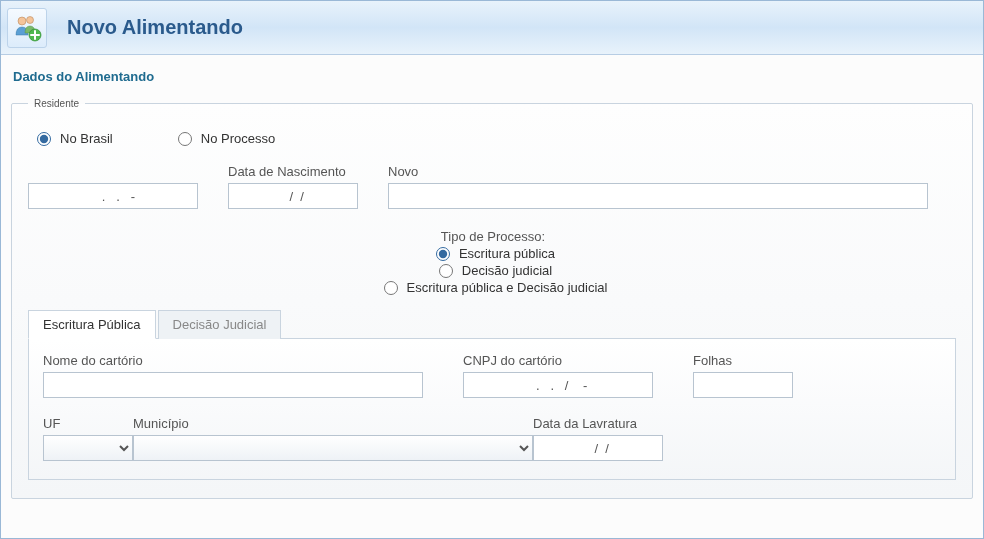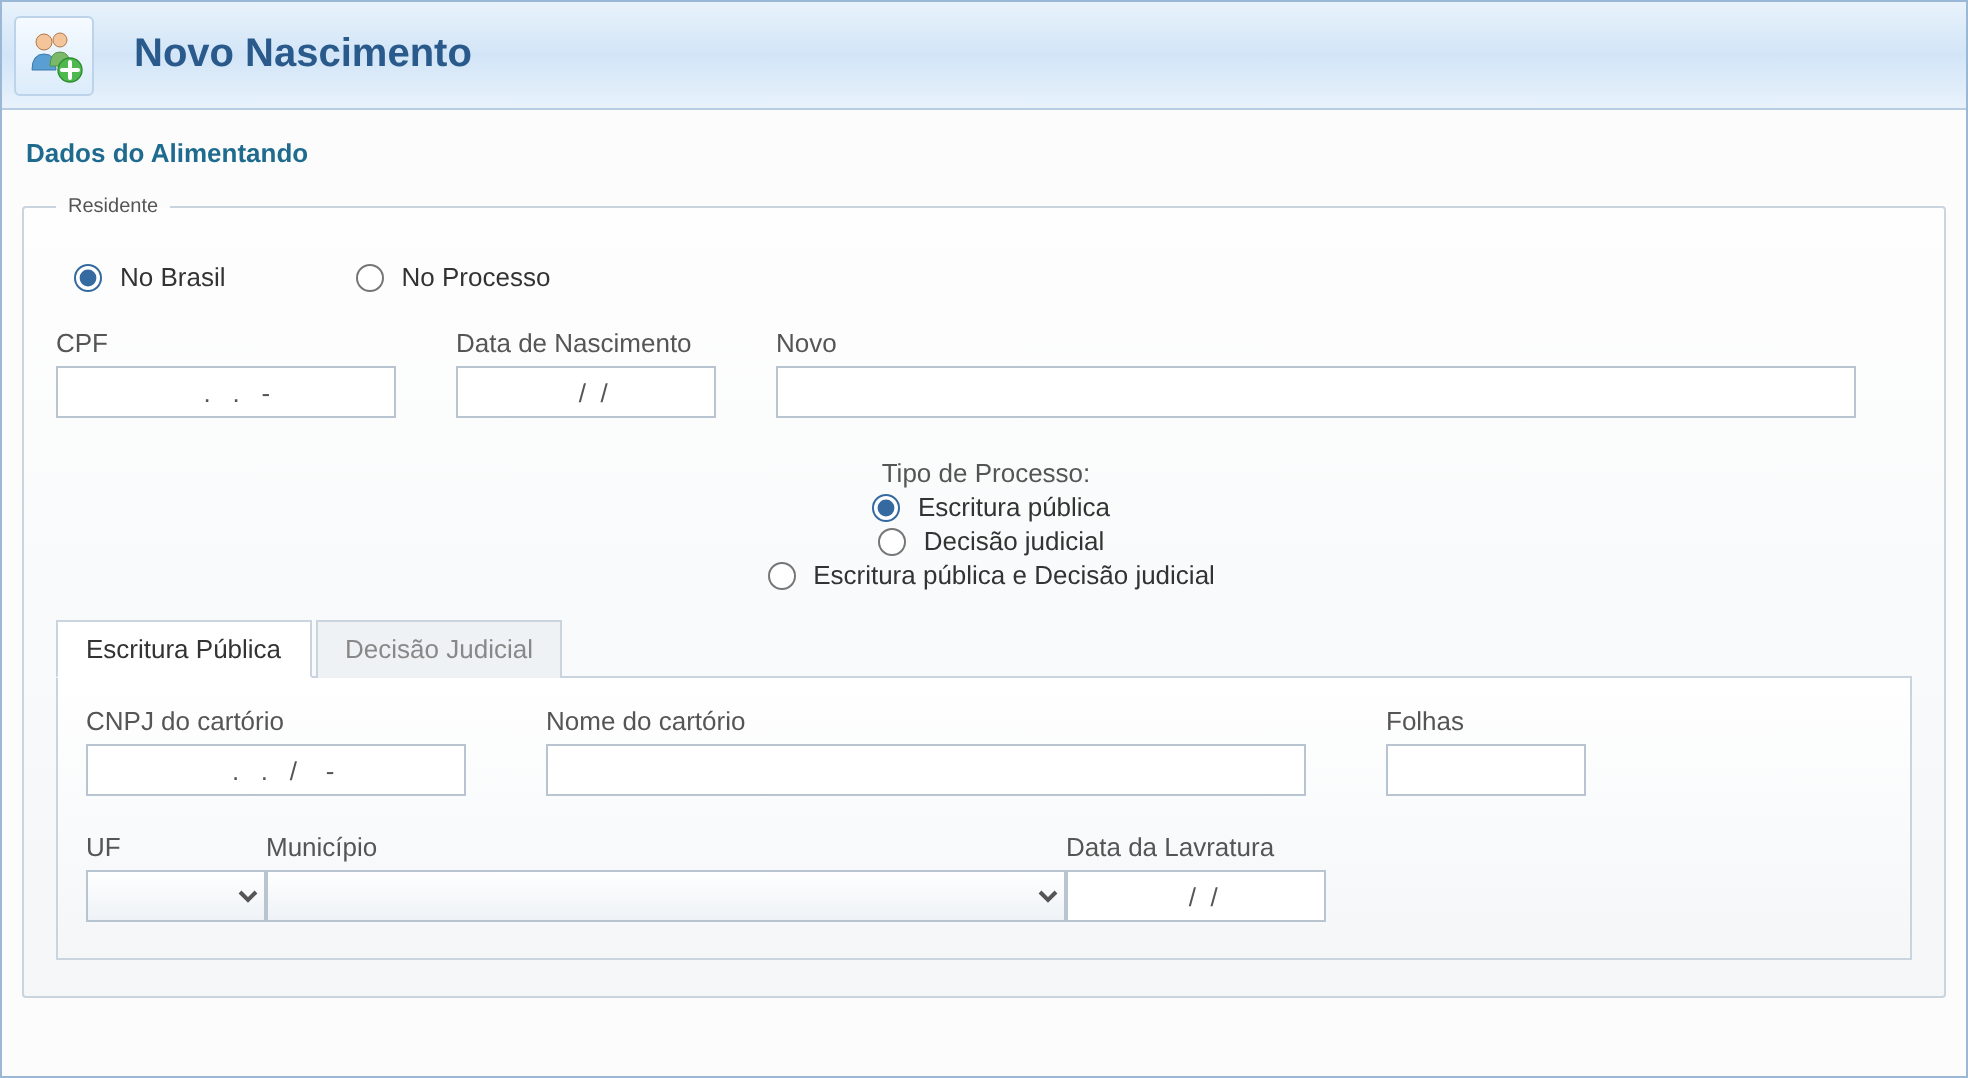--- a/index.html
+++ b/index.html
@@ -162,21 +162,21 @@
     <div class="header-icon">
       <svg width="30" height="30" viewBox="0 0 30 30">
         <circle cx="10" cy="8" r="4" fill="#f4c49a" stroke="#b07a4a" stroke-width="0.5"></circle>
         <path d="M 4 22 Q 4 14 10 14 Q 16 14 16 22 Z" fill="#5a9fd4" stroke="#3a7aa8" stroke-width="0.5"></path>
         <circle cx="18" cy="7" r="3.5" fill="#f4c49a" stroke="#b07a4a" stroke-width="0.5"></circle>
         <path d="M 13 20 Q 13 13 18 13 Q 23 13 23 20 Z" fill="#7ab86a" stroke="#56934a" stroke-width="0.5"></path>
         <circle cx="23" cy="22" r="6" fill="#4fb84f" stroke="#2f8f2f" stroke-width="0.7"></circle>
         <path d="M 23 18 L 23 26 M 19 22 L 27 22" stroke="#ffffff" stroke-width="2" stroke-linecap="round"></path>
       </svg>
     </div>
-    <div class="page-title">Novo Nascimento</div>
+    <div class="page-title">Novo Alimentando</div>
   </div>
 
   <div class="content">
     <div class="section-title">Dados do Alimentando</div>
 
     <fieldset class="outer">
       <legend class="outer-legend">Residente</legend>
 
       <div class="radio-group">
         <label class="radio-item">
@@ -184,21 +184,20 @@
           <span>No Brasil</span>
         </label>
         <label class="radio-item">
           <input type="radio" name="residente" style="">
           <span>No Processo</span>
         </label>
       </div>
 
       <div class="fields-row">
         <div class="field">
-          <span class="field-label">CPF</span>
           <input class="text-input" style="width: 170px; text-align: center;" value="   .   .   -">
         </div>
         <div class="field">
           <span class="field-label">Data de Nascimento</span>
           <input class="text-input" style="width: 130px; text-align: center;" value="  /  /">
         </div>
         <div class="field" style="flex:1;">
           <span class="field-label">Novo</span>
           <input class="text-input" style="width: 540px;" value="">
         </div>
@@ -221,26 +220,26 @@
       </div>
 
       <div class="tabs">
         <div class="tab active">Escritura Pública</div>
         <div class="tab">Decisão Judicial</div>
       </div>
 
       <div class="tab-panel">
         <div class="panel-row1">
           <div class="field">
+            <span class="field-label">Nome do cartório</span>
+            <input class="text-input" style="width: 380px;" value="">
+          </div>
+          <div class="field">
             <span class="field-label">CNPJ do cartório</span>
             <input class="text-input" style="width: 190px; text-align: center;" value="  .   .   /    -">
-          </div>
-          <div class="field">
-            <span class="field-label">Nome do cartório</span>
-            <input class="text-input" style="width: 380px;" value="">
           </div>
           <div class="field">
             <span class="field-label">Folhas</span>
             <input class="text-input" style="width: 100px;" value="">
           </div>
         </div>
 
         <div class="panel-row2">
           <div class="field">
             <span class="field-label">UF</span>

